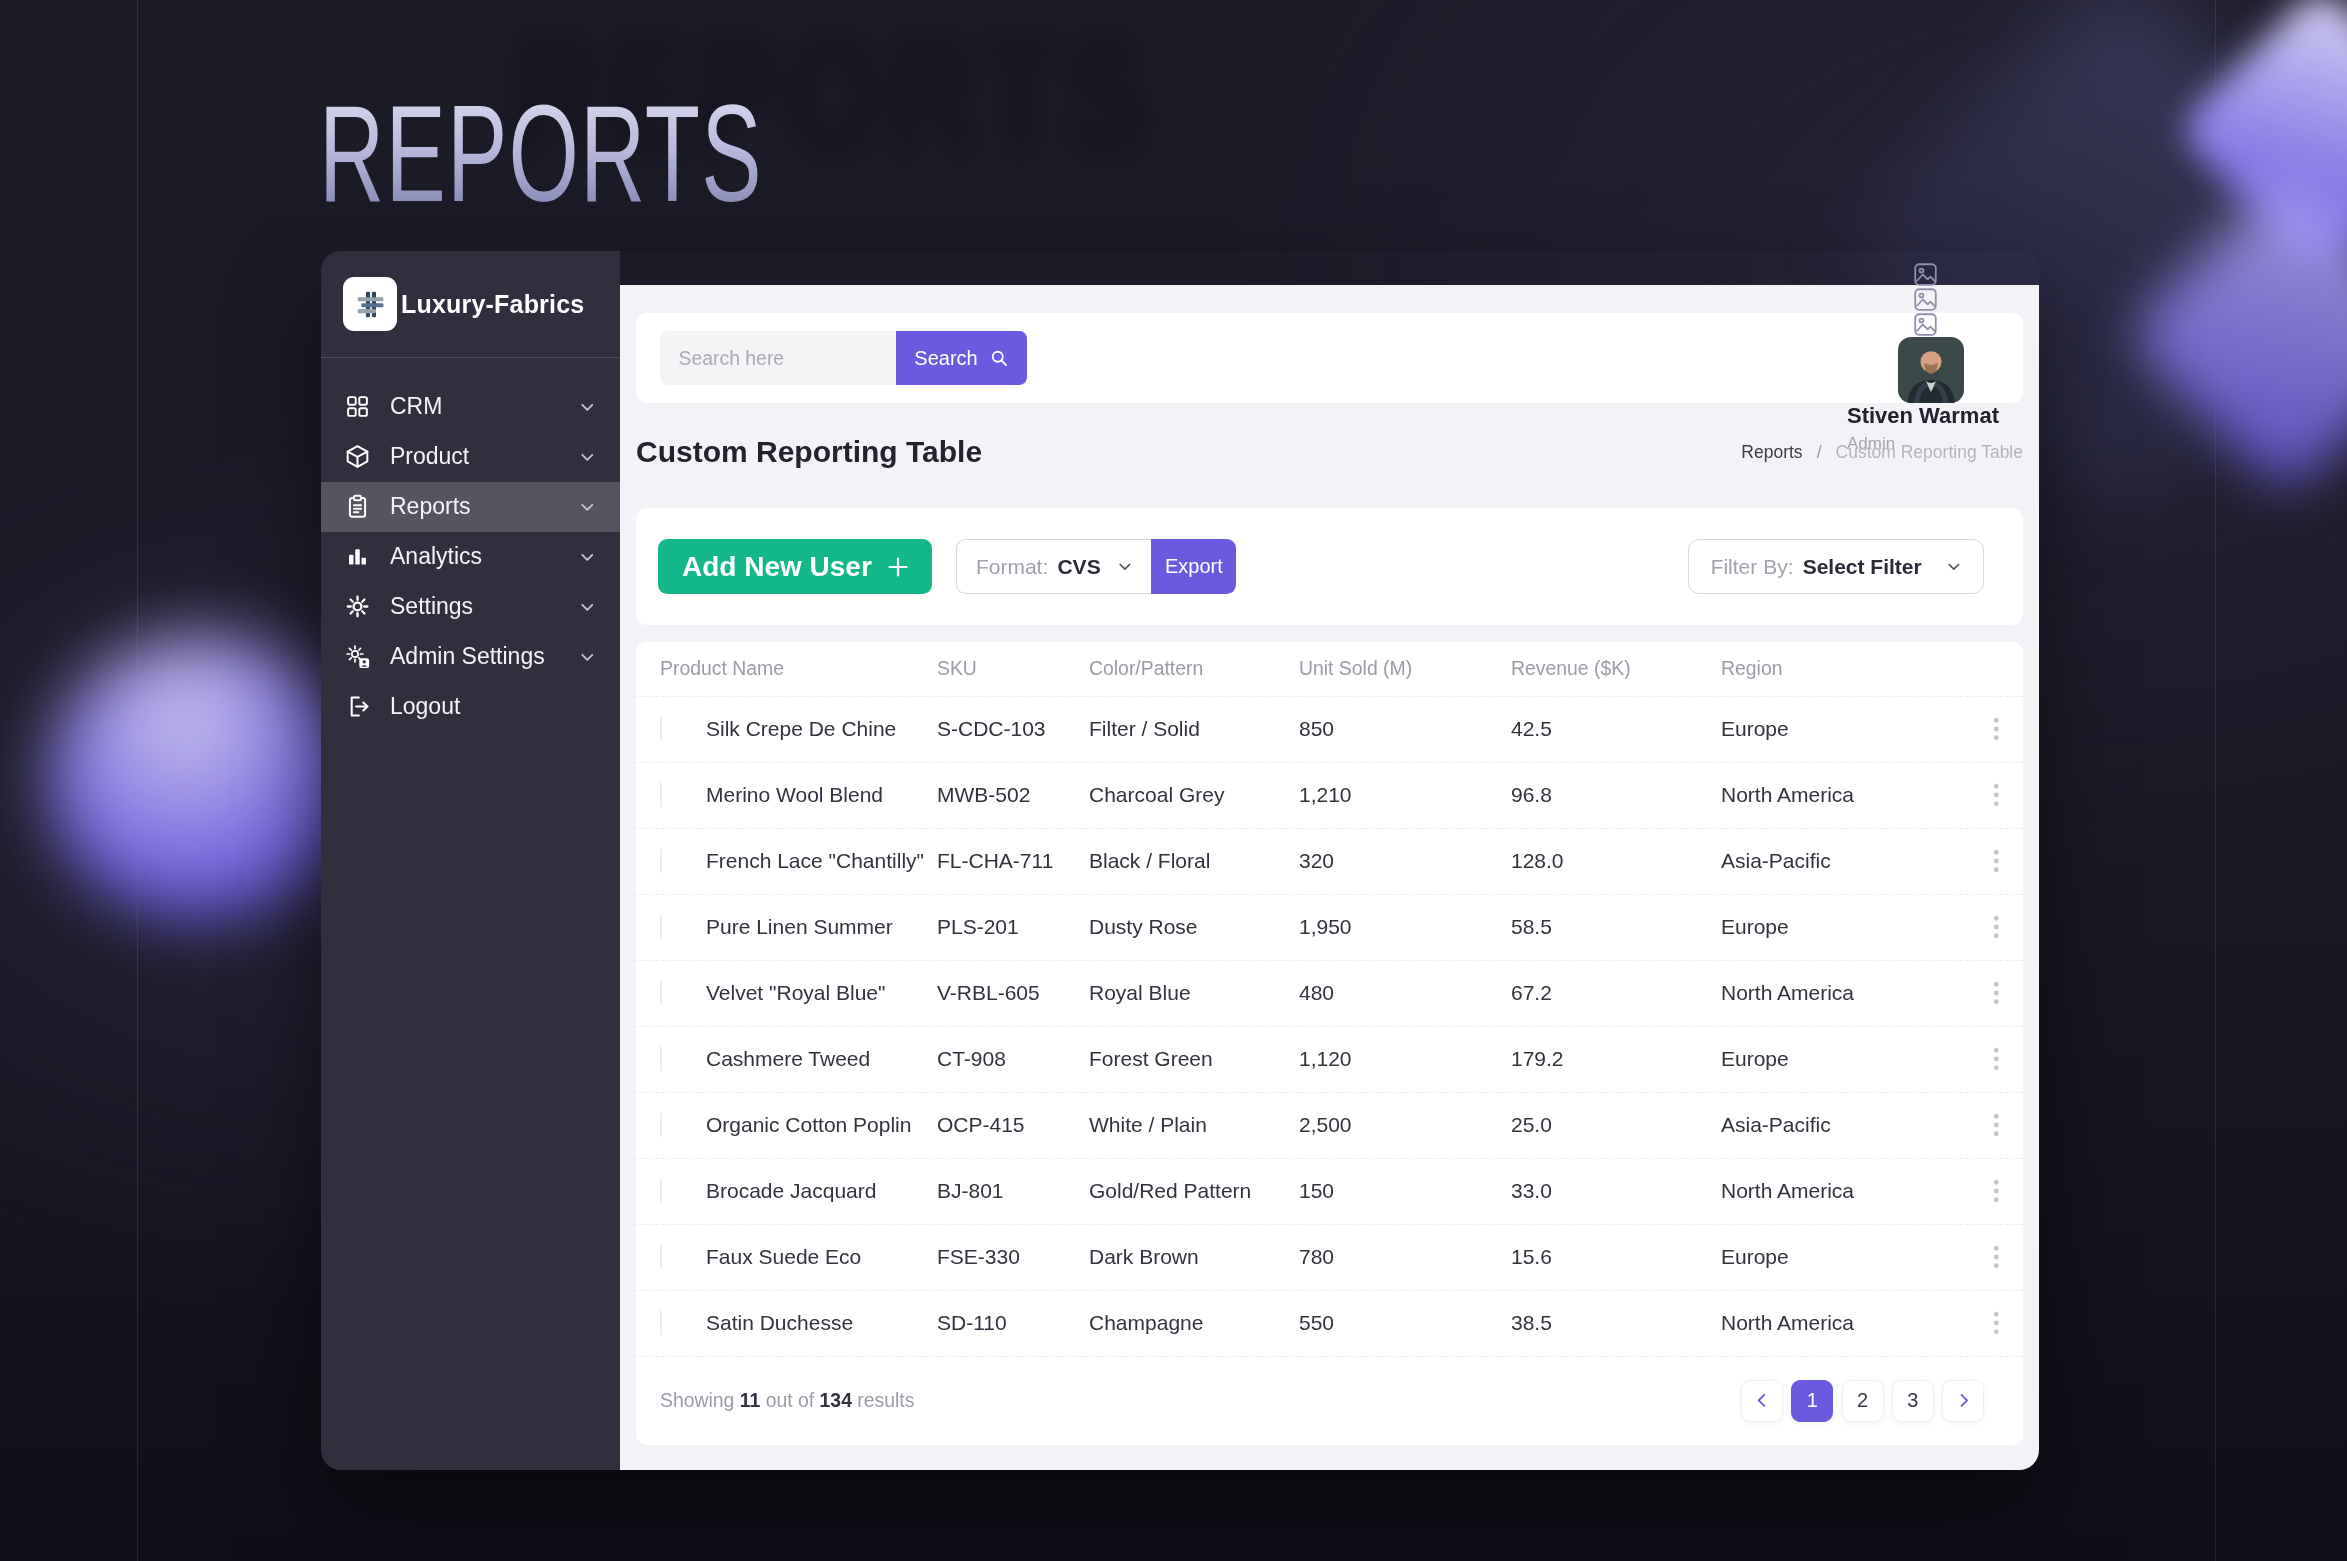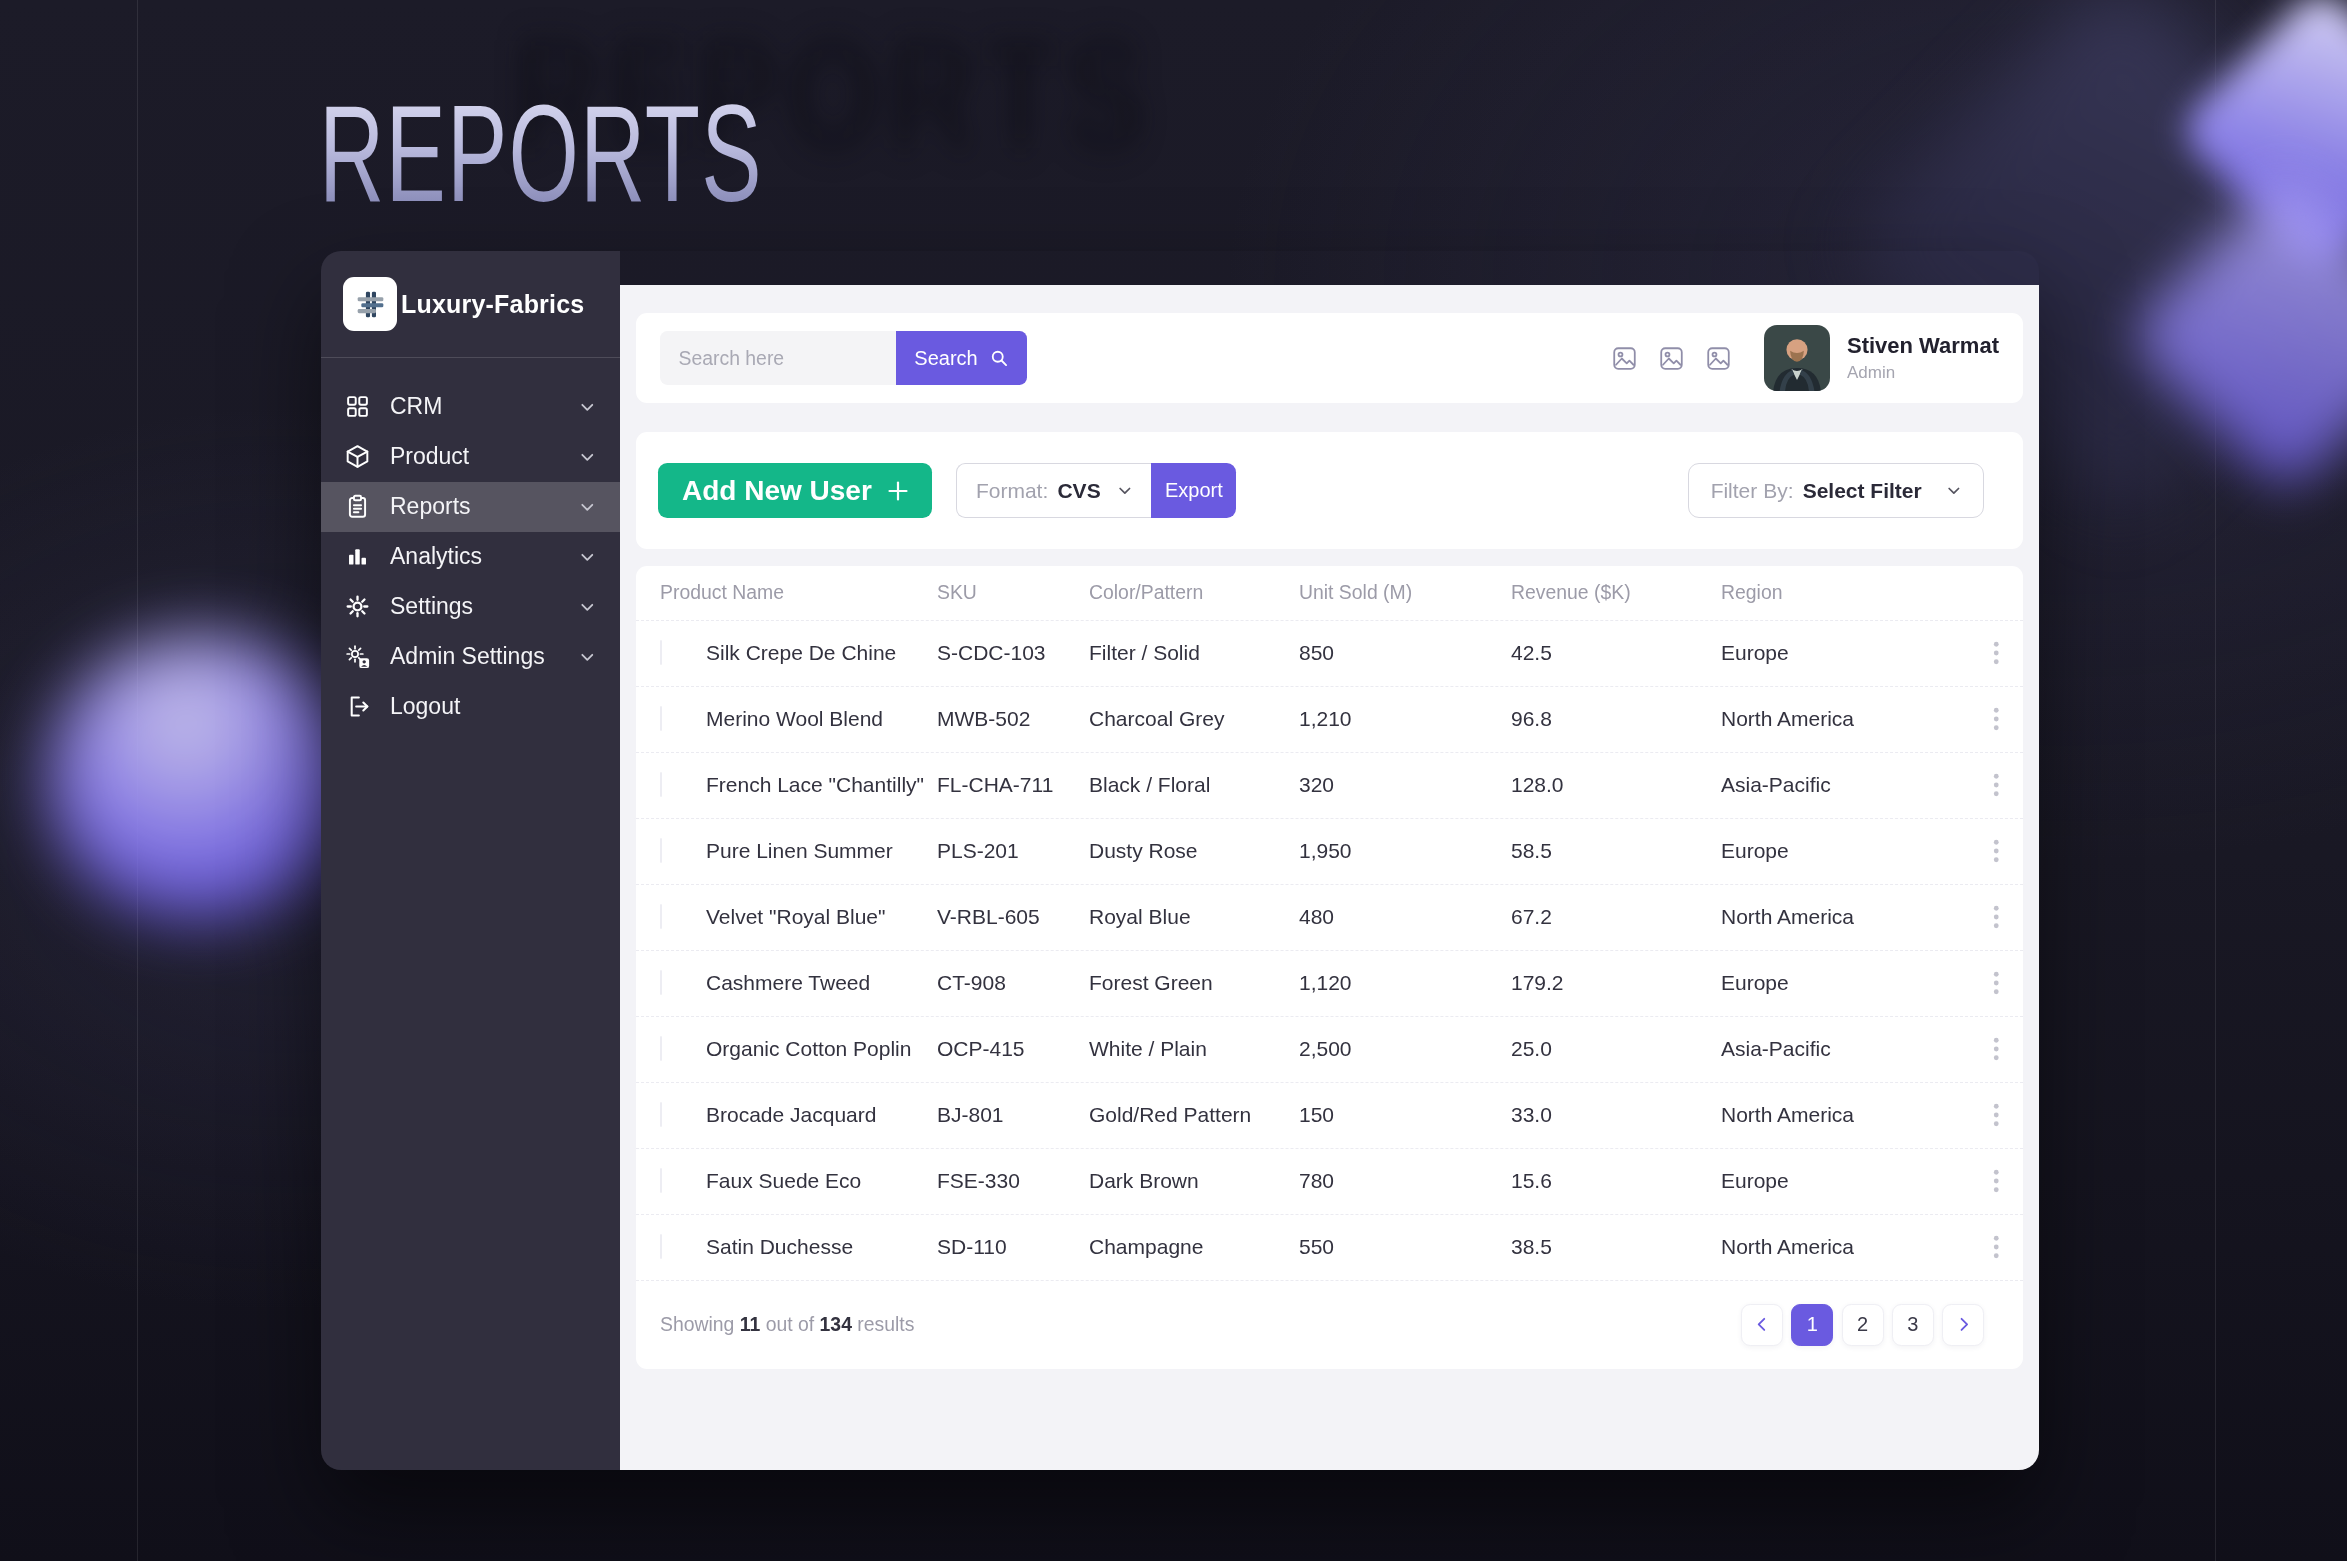--- a/index.html
+++ b/index.html
@@ -50,21 +50,21 @@
   .chev { margin-left:auto; width:16.6px; height:16.6px; color:#c7c7d1; flex-shrink:0; }
 
   
   .main { flex:1; background:#f3f3f7; display:flex; flex-direction:column; padding:28px 16px 0;margin-top:34px; }
 
   .topbar { background:#fff; border-radius:11px; height:90px; flex-shrink:0; display:flex; align-items:center; padding:0 24px; }
   .search-group { display:flex; height:54px; border-radius:7.4px; overflow:hidden; }
   .search-input { width:236px; background:#f4f4f6; border:0; outline:0; padding:0 18.5px; font-size:19.4px; color:#3a3948; font-family:inherit; }
   .search-input::placeholder { color:#a9a9b4; }
   .search-btn { width:131px; background:#6a5ae0; color:#fff; border:0; font-size:20px; display:flex; align-items:center; justify-content:center; gap:11px; font-family:inherit; cursor:pointer; }
-  .topbar-right { margin-left:auto; display:flex; align-items:center; }
+  .topbar-right { margin-left:auto; display:flex; align-items:center;flex-direction:column; }
   .imgicon { width:25px; height:25px; color:#908ea9; margin-left:22px; cursor:pointer; }
   .avatar { width:66px; height:66px; border-radius:13px; overflow:hidden; margin-left:33px; flex-shrink:0; }
   .user-meta { margin-left:16.6px; }
   .user-name { font-size:22px; font-weight:700; color:#22212e; }
   .user-role { font-size:17px; color:#a5a5b0; margin-top:4.6px; }
 
   .head-row { display:flex; align-items:center; margin-top:22px; height:54px; flex-shrink:0; }
   .page-heading { font-size:30px; font-weight:700; color:#23222f; margin:0; }
   .breadcrumb { margin-left:auto; font-size:17.5px; }
   .bc-root { color:#3c3b49; cursor:pointer; }
@@ -306,20 +306,28 @@
             <path d="M55 72 Q52 53 41 49 L39 54 Q48 58 49 72 Z" fill="#33404a"></path>
           </svg>
         </div>
         <div class="user-meta">
           <div class="user-name">Stiven Warmat</div>
           <div class="user-role">Admin</div>
         </div>
       </div>
     </div>
 
+    <div class="head-row">
+      <h2 class="page-heading">Custom Reporting Table</h2>
+      <div class="breadcrumb">
+        <span class="bc-root">Reports</span>
+        <span class="bc-sep">/</span>
+        <span class="bc-current">Custom Reporting Table</span>
+      </div>
+    </div>
 
     <div class="toolbar">
       <button class="btn-add">
         <span>Add New User</span>
         <svg class="plus-ic" viewBox="0 0 20 20" fill="none" stroke="currentColor" stroke-width="2.2" stroke-linecap="round">
           <line x1="10" y1="1.5" x2="10" y2="18.5"></line>
             <line x1="1.5" y1="10" x2="18.5" y2="10"></line>
         </svg>
       </button>
       <div class="format-group">

